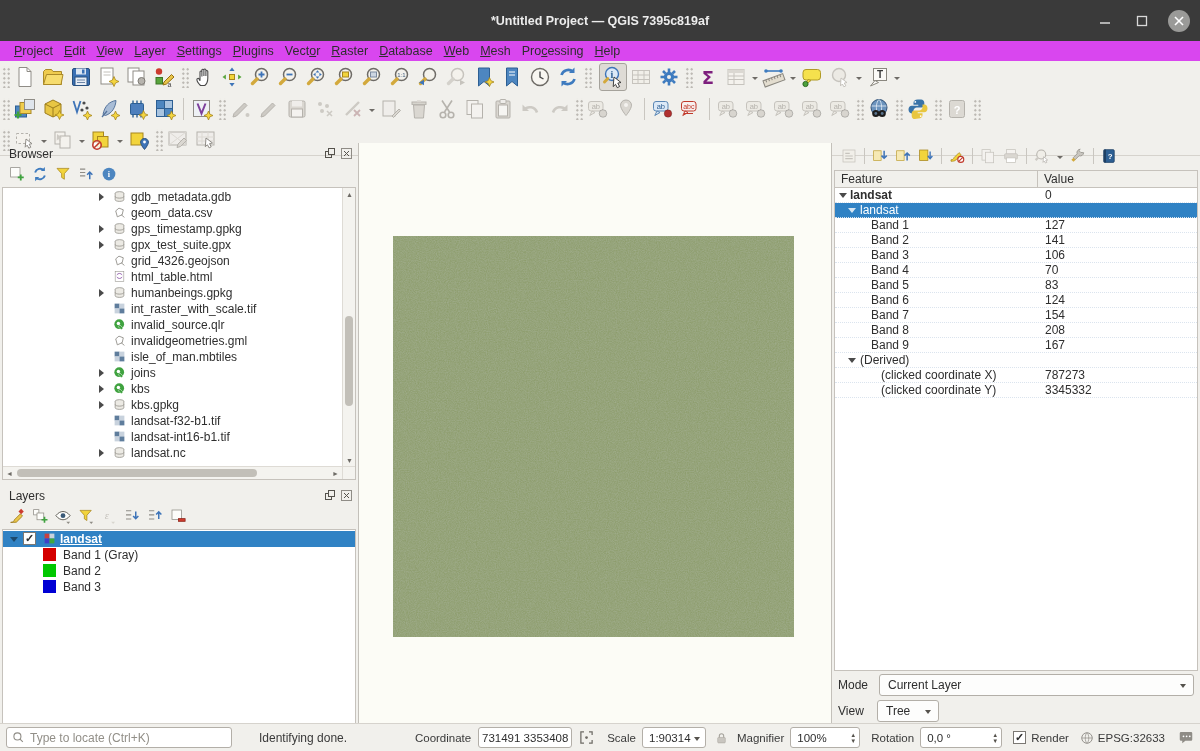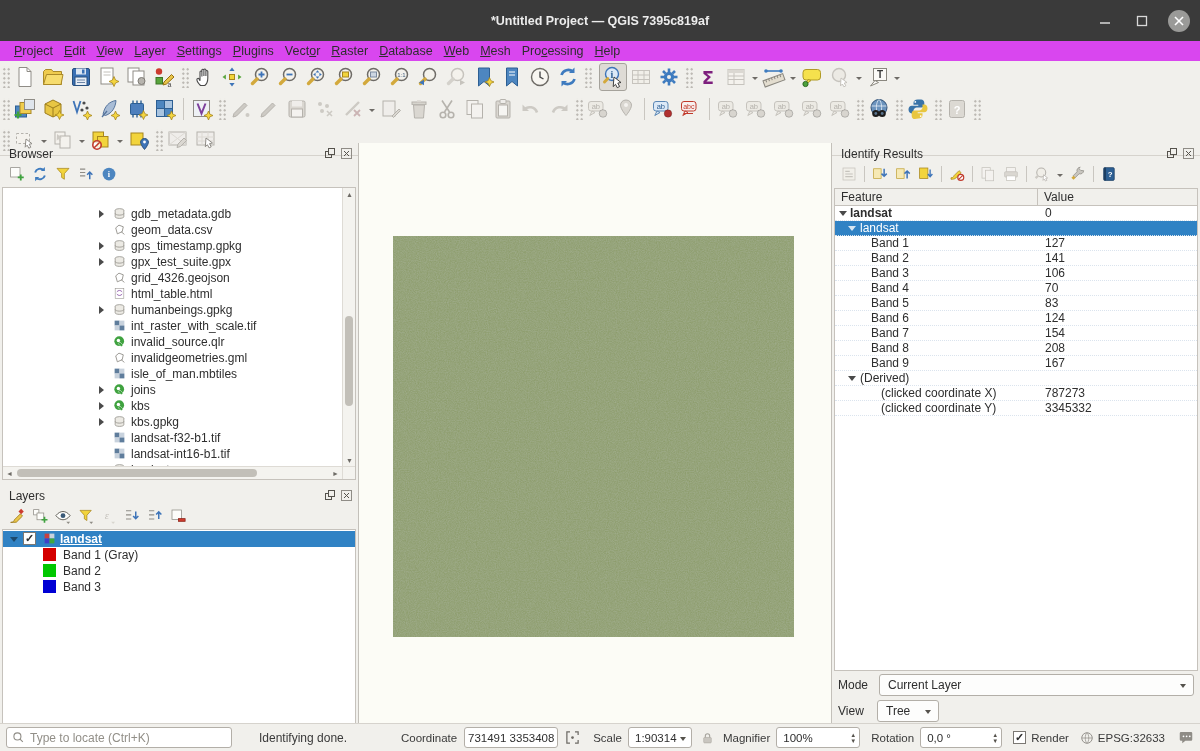--- a/index.html
+++ b/index.html
@@ -690,21 +690,21 @@
             </svg>
           </div>
           <div class="ptool">
             <svg width="18" height="18" viewBox="0 0 24 24">
               <circle cx="12" cy="12" r="8.5" fill="#4d86c0"></circle>
               <text x="12" y="16.5" font-size="11" font-weight="bold" text-anchor="middle" fill="#fff" font-family="Liberation Serif">i</text>
             </svg>
           </div>
         </div>
       <div class="treebox">
-        <div id="browser-rows" style="position:absolute;left:0;top:18px;right:13px">
+        <div id="browser-rows" style="position:absolute;left:0;top:1px;right:13px">
             <div class="trow">
               <span class="arr"></span>
               <span class="ticon">
                 <svg width="13" height="13" viewBox="0 0 24 24">
                   <ellipse cx="12" cy="6" rx="8" ry="3" fill="#eceae4" stroke="#8f8c86" stroke-width="1.4"></ellipse>
                   <path d="M4 6v12c0 1.7 3.6 3 8 3s8-1.3 8-3V6" fill="#eceae4" stroke="#8f8c86" stroke-width="1.4"></path>
                   <path d="M4 12c0 1.7 3.6 3 8 3s8-1.3 8-3" fill="none" stroke="#8f8c86" stroke-width="1.4"></path>
                 </svg>
               </span>
               <span class="tlabel">gdb_metadata.gdb</span>
@@ -1000,38 +1000,20 @@
           <feColorMatrix in="t" type="matrix" values="0 0 0 0 0.55  0 0 0 0 0.60  0 0 0 0 0.58  0 0 0 0.4 0"></feColorMatrix>
         </filter>
       </defs>
       <rect id="mapbase" width="401" height="401" fill="#8a9a67"></rect>
       <rect width="401" height="401" filter="url(#grain)"></rect>
     </svg>
   </div>
 
   <div class="dock-right">
     <div class="panel" style="flex:1">
-      <div class="panel-head">
-        <span>Identify Results</span>
-        <span class="panel-btns">
-          <span class="pbtn">
-              <svg width="11" height="11" viewBox="0 0 11 11">
-                <rect x="0.5" y="3.5" width="6" height="6" fill="none" stroke="#55524c"></rect>
-                <rect x="3.5" y="0.5" width="6" height="6" fill="#f1f0ec" stroke="#55524c"></rect>
-              </svg>
-            </span>
-          <span class="pbtn">
-              <svg width="11" height="11" viewBox="0 0 11 11">
-                <rect x="0.5" y="0.5" width="10" height="10" fill="none" stroke="#8f8c86"></rect>
-                <line x1="3" y1="3" x2="8" y2="8" stroke="#55524c"></line>
-                <line x1="8" y1="3" x2="3" y2="8" stroke="#55524c"></line>
-              </svg>
-            </span>
-        </span>
-      </div>
       <div class="panel-tools" id="identify-tools">
           <div class="ptool">
             <svg width="18" height="18" viewBox="0 0 24 24">
               <rect x="4" y="4" width="16" height="16" fill="#f1efe9" stroke="#c6c3bd"></rect>
               <path d="M7 8.5h6M7 12h10M7 15.5h10" stroke="#c6c3bd" stroke-width="1.4"></path>
             </svg>
           </div>
           <div class="vsep" style="height:16px;margin:0 2px"></div>
           <div class="ptool">
             <svg width="18" height="18" viewBox="0 0 24 24">
@@ -1207,21 +1189,21 @@
         <span>1:90314</span>
         <span class="carr"></span>
       </div>
     <span style="margin-left:9px;display:flex">
         <svg width="13" height="14" viewBox="0 0 24 24">
           <rect x="5" y="11" width="14" height="10" rx="1.5" fill="#c9c6c0" stroke="#a5a29b"></rect>
           <path d="M8 11V8a4 4 0 0 1 8 0v3" fill="none" stroke="#a5a29b" stroke-width="2"></path>
         </svg>
       </span>
     <span class="sb-label" style="margin-left:9px">Magnifier</span>
-    <div class="spin" style="width:84px;margin-left:6px">
+    <div class="spin" style="width:70px;margin-left:6px">
       <span class="sval">100%</span>
       <span class="sarrs">
           <span>▲</span>
           <span>▼</span>
         </span>
     </div>
     <span class="sb-label" style="margin-left:11px">Rotation</span>
     <div class="spin" style="width:82px;margin-left:6px">
       <span class="sval">0,0 °</span>
       <span class="sarrs">

